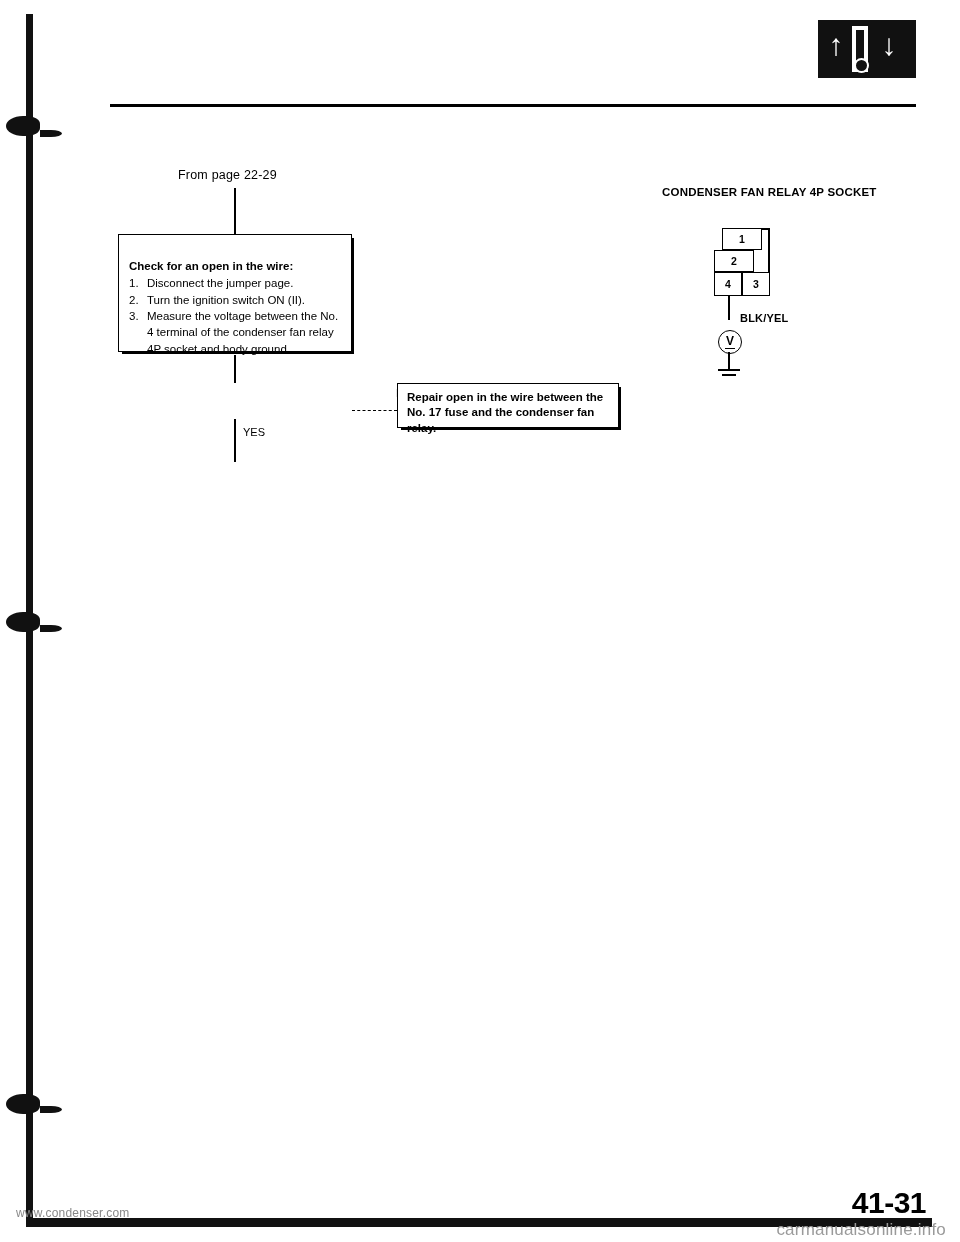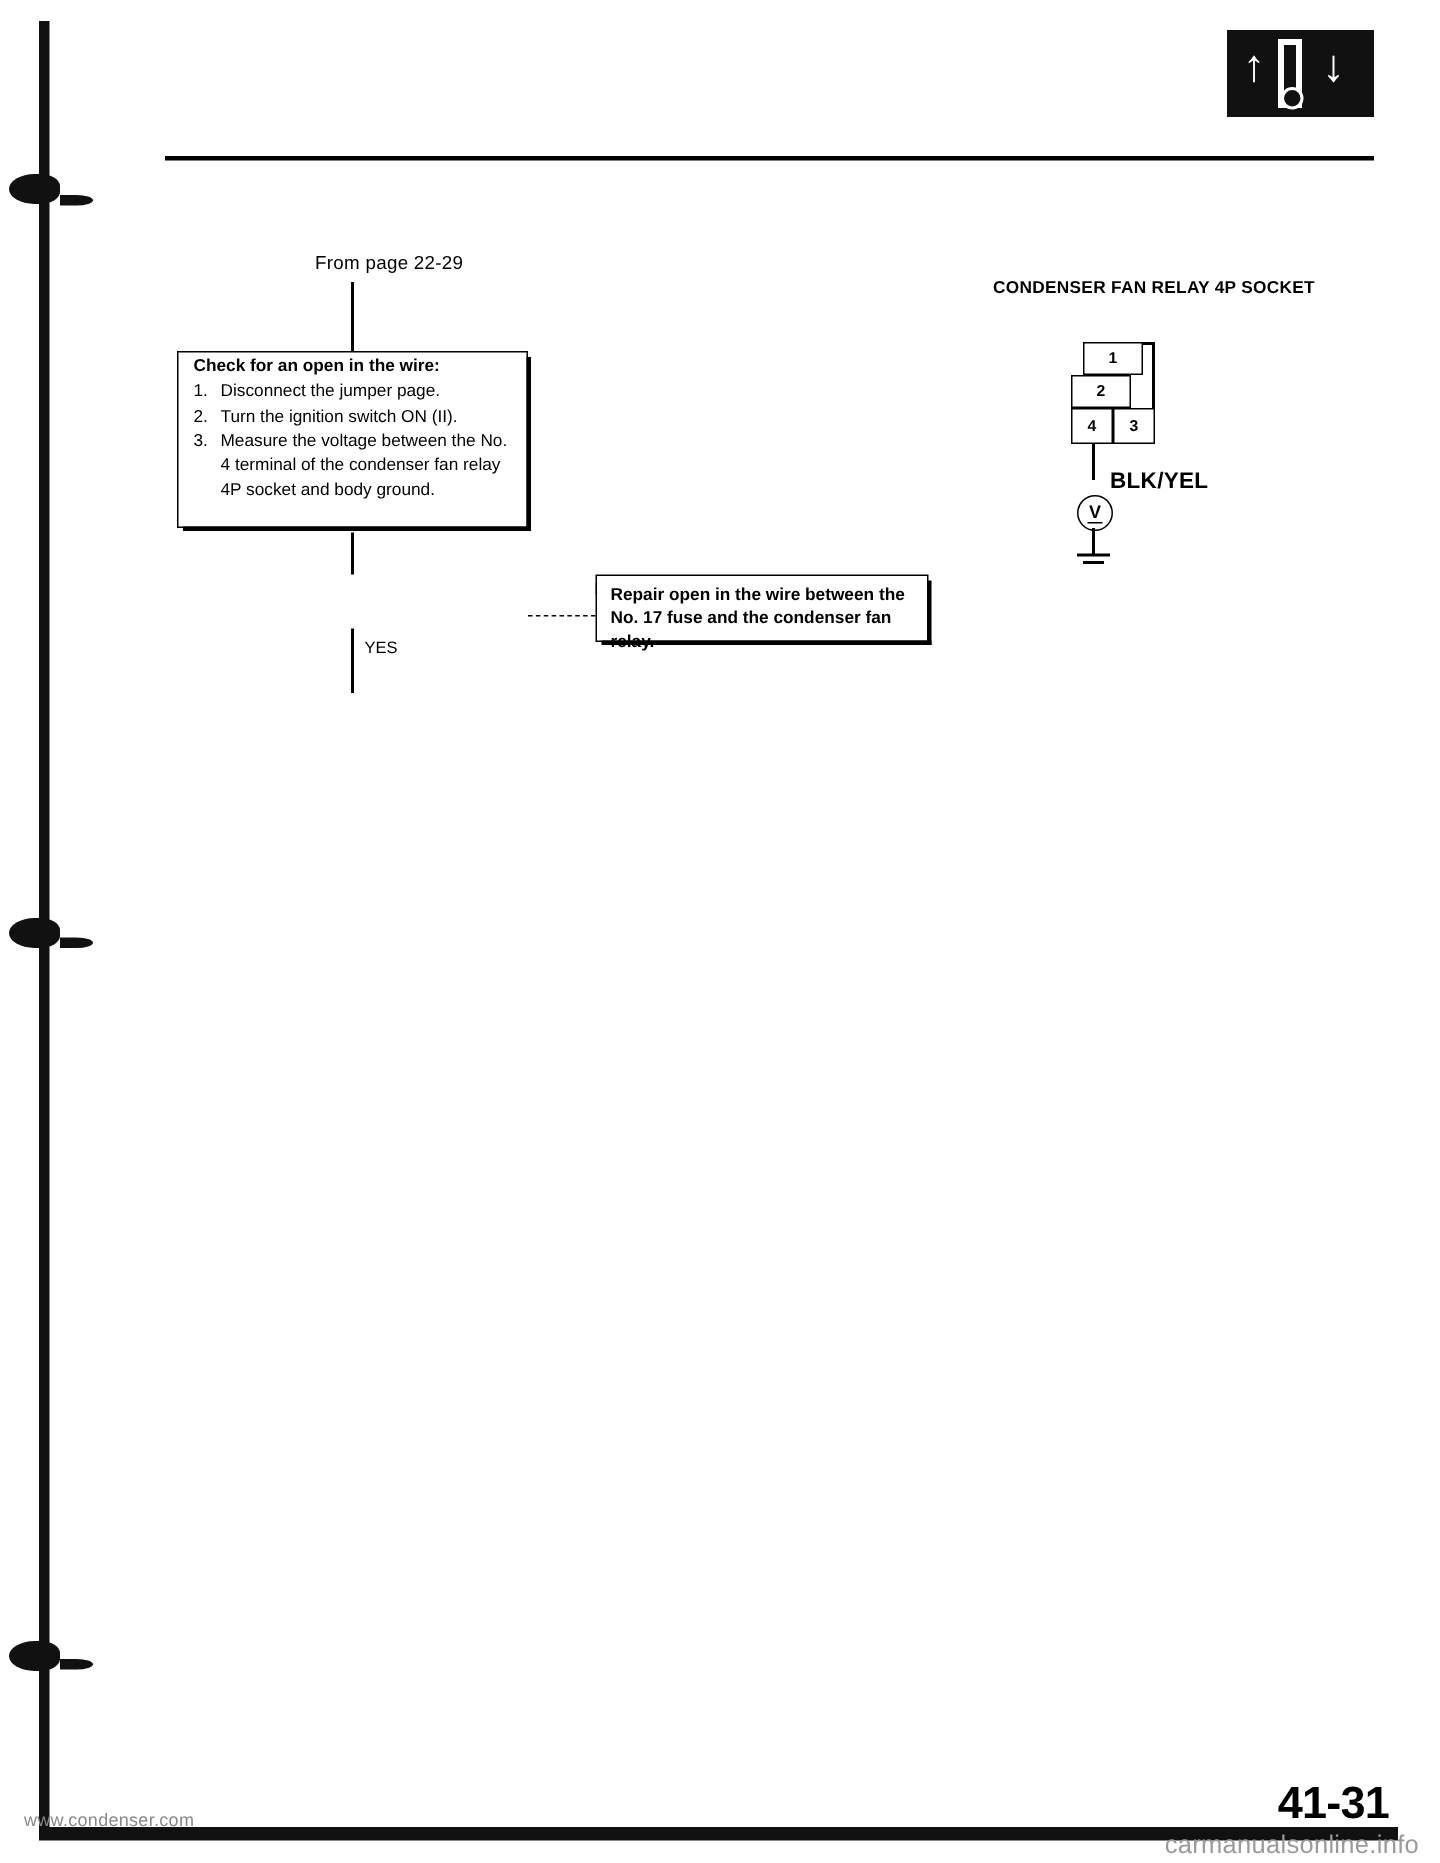--- a/index.html
+++ b/index.html
@@ -118,21 +118,20 @@
 
   
   .from-page {
     position: absolute;
     left: 178px;
     top: 168px;
     font-size: 12.5px;
     letter-spacing: 0.2px;
     color: #000;
     white-space: nowrap;
-    margin-left: 32px;
   }
 
   .vline {
     position: absolute;
     width: 1.5px;
     background: #000;
   }
   .dash-h {
     position: absolute;
     height: 0;
@@ -187,21 +186,21 @@
     top: 0;
     width: 14px;
     text-align: left;
   }
 
   #check-box {
     left: 118px;
     top: 234px;
     width: 234px;
     height: 118px;
-    padding: 1px 8px 0 10px;
+    padding: 23px 8px 0 10px;
   }
 
   
   #decision {
     position: absolute;
     left: 118px;
     top: 383px;
     width: 234px;
     height: 36px;
   }
@@ -295,21 +294,21 @@
     top: 0px;
     width: 10px;
     height: 1.5px;
     background: #000;
   }
 
   .blk-yel {
     position: absolute;
     left: 740px;
     top: 312px;
-    font-size: 15px;
+    font-size: 11px;
     font-weight: bold;
     letter-spacing: 0.2px;
   }
   .wire-v {
     position: absolute;
     left: 728px;
     top: 296px;
     width: 1.5px;
     height: 24px;
     background: #000;

